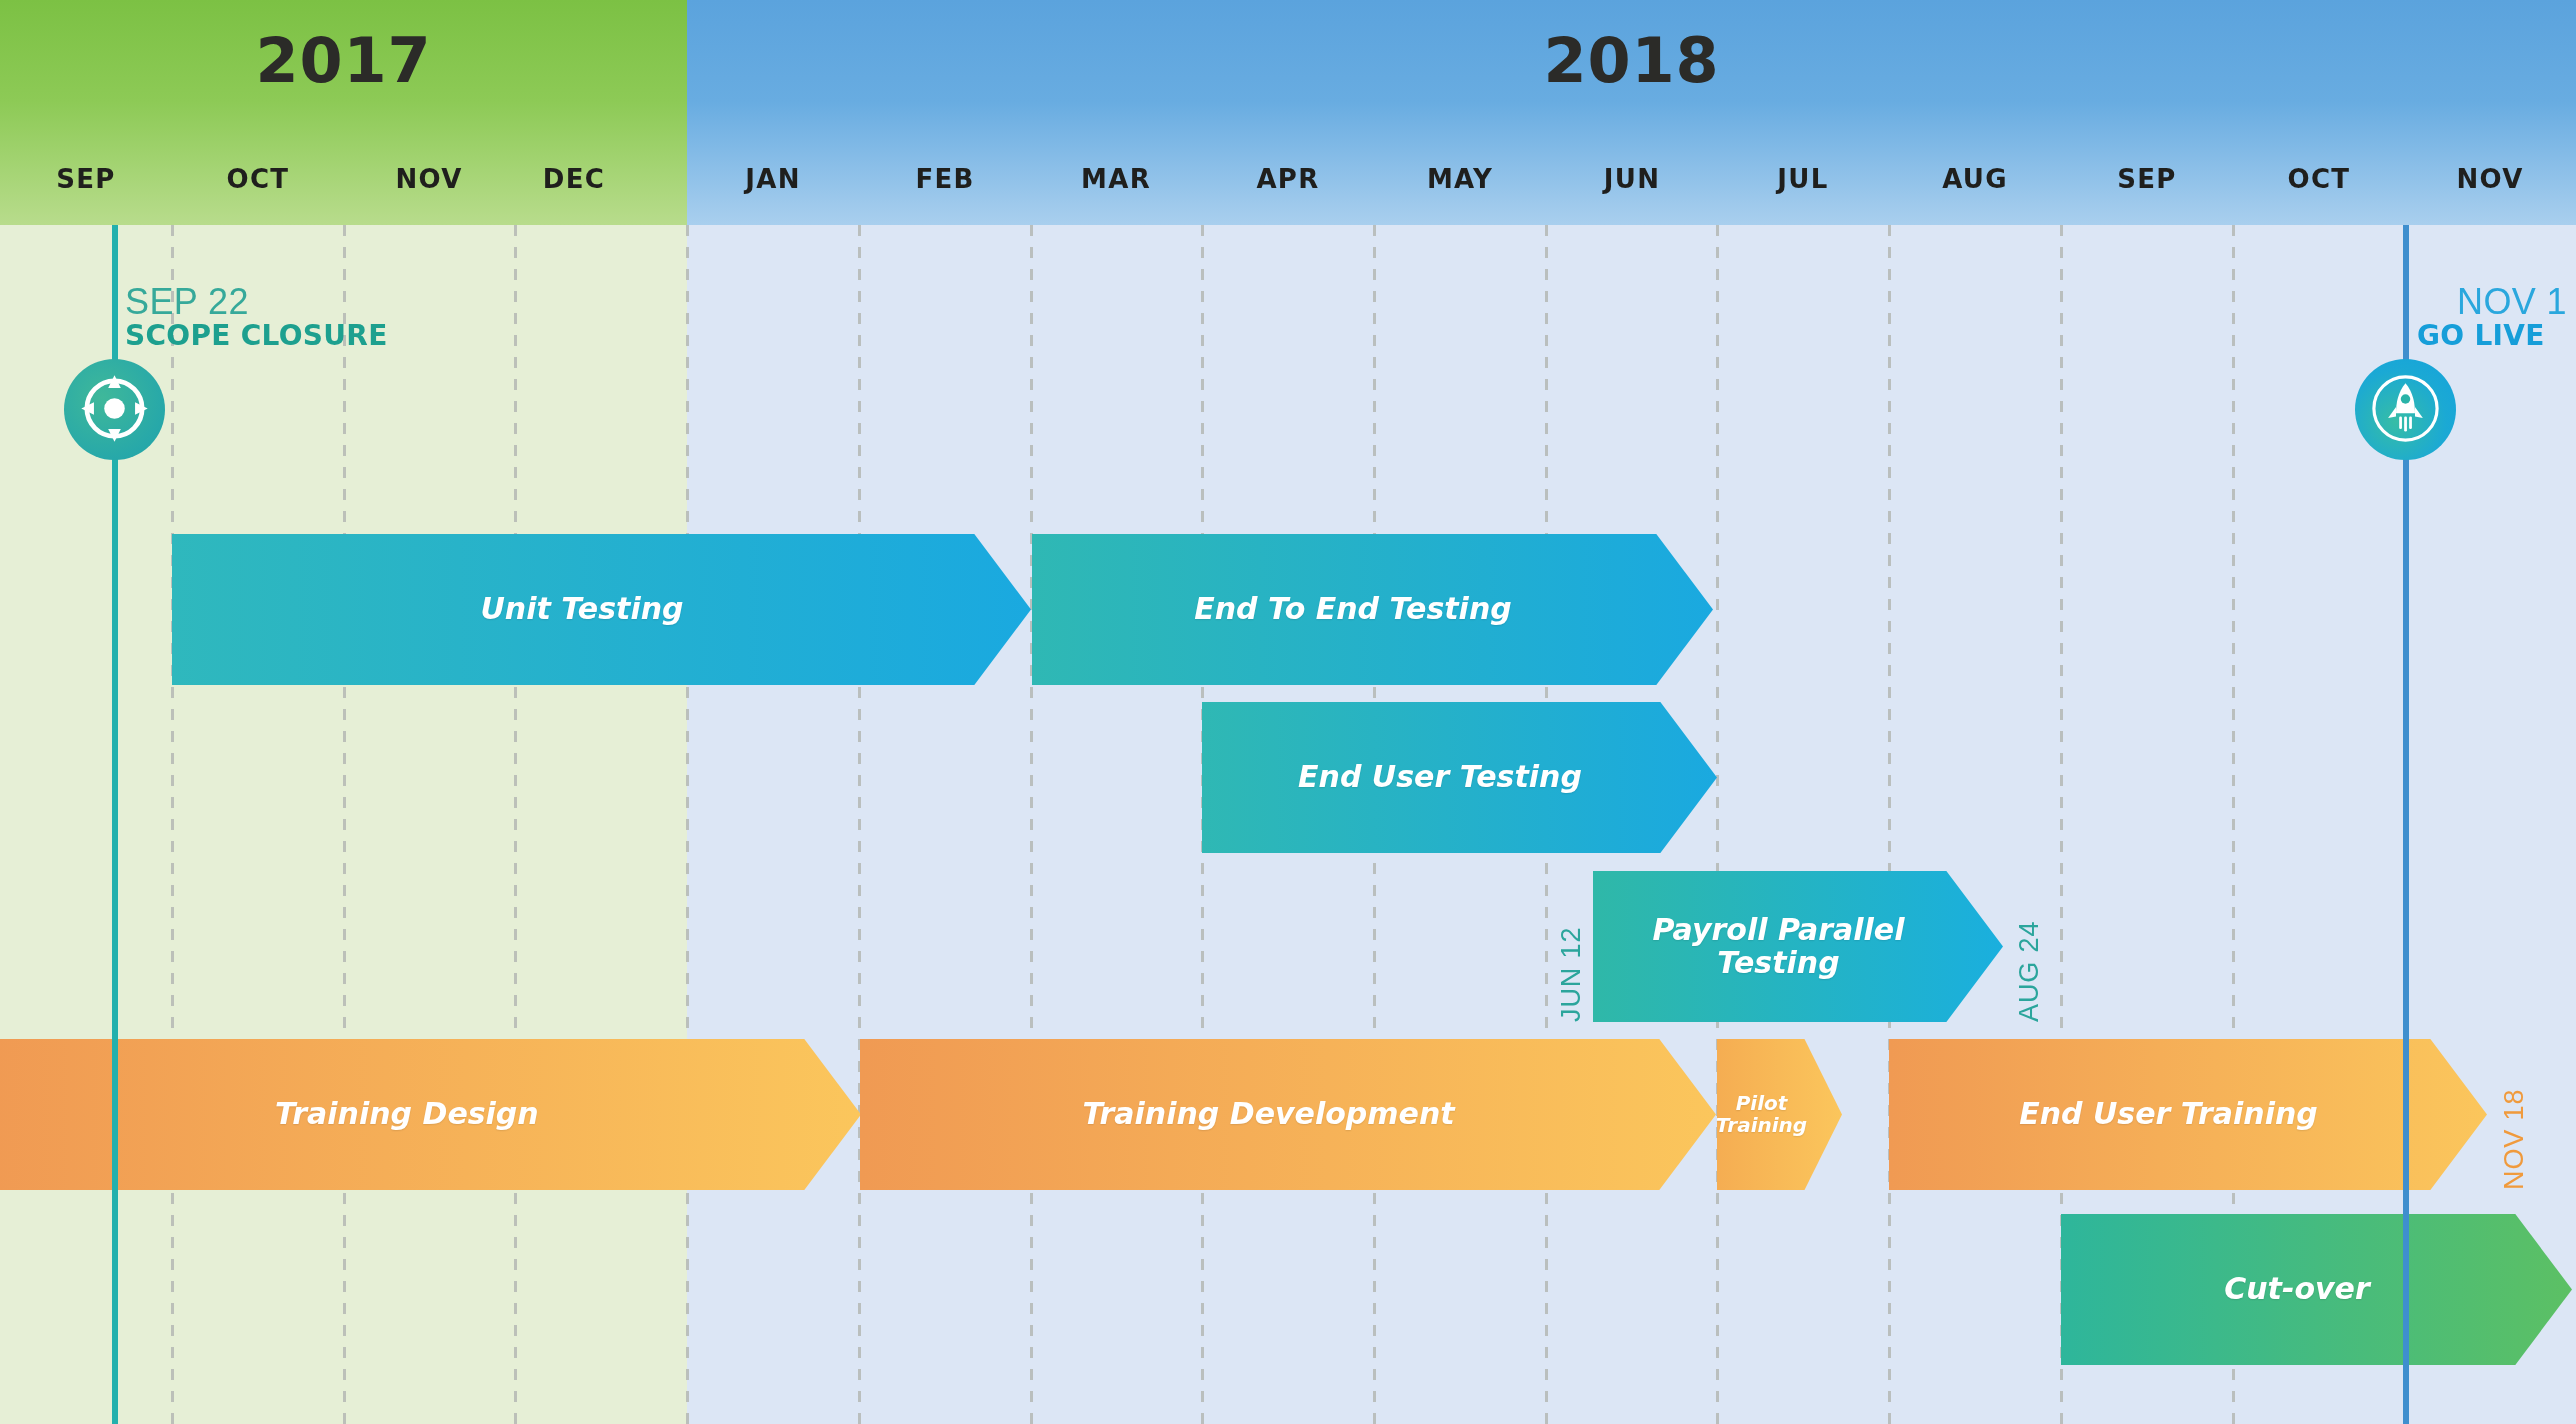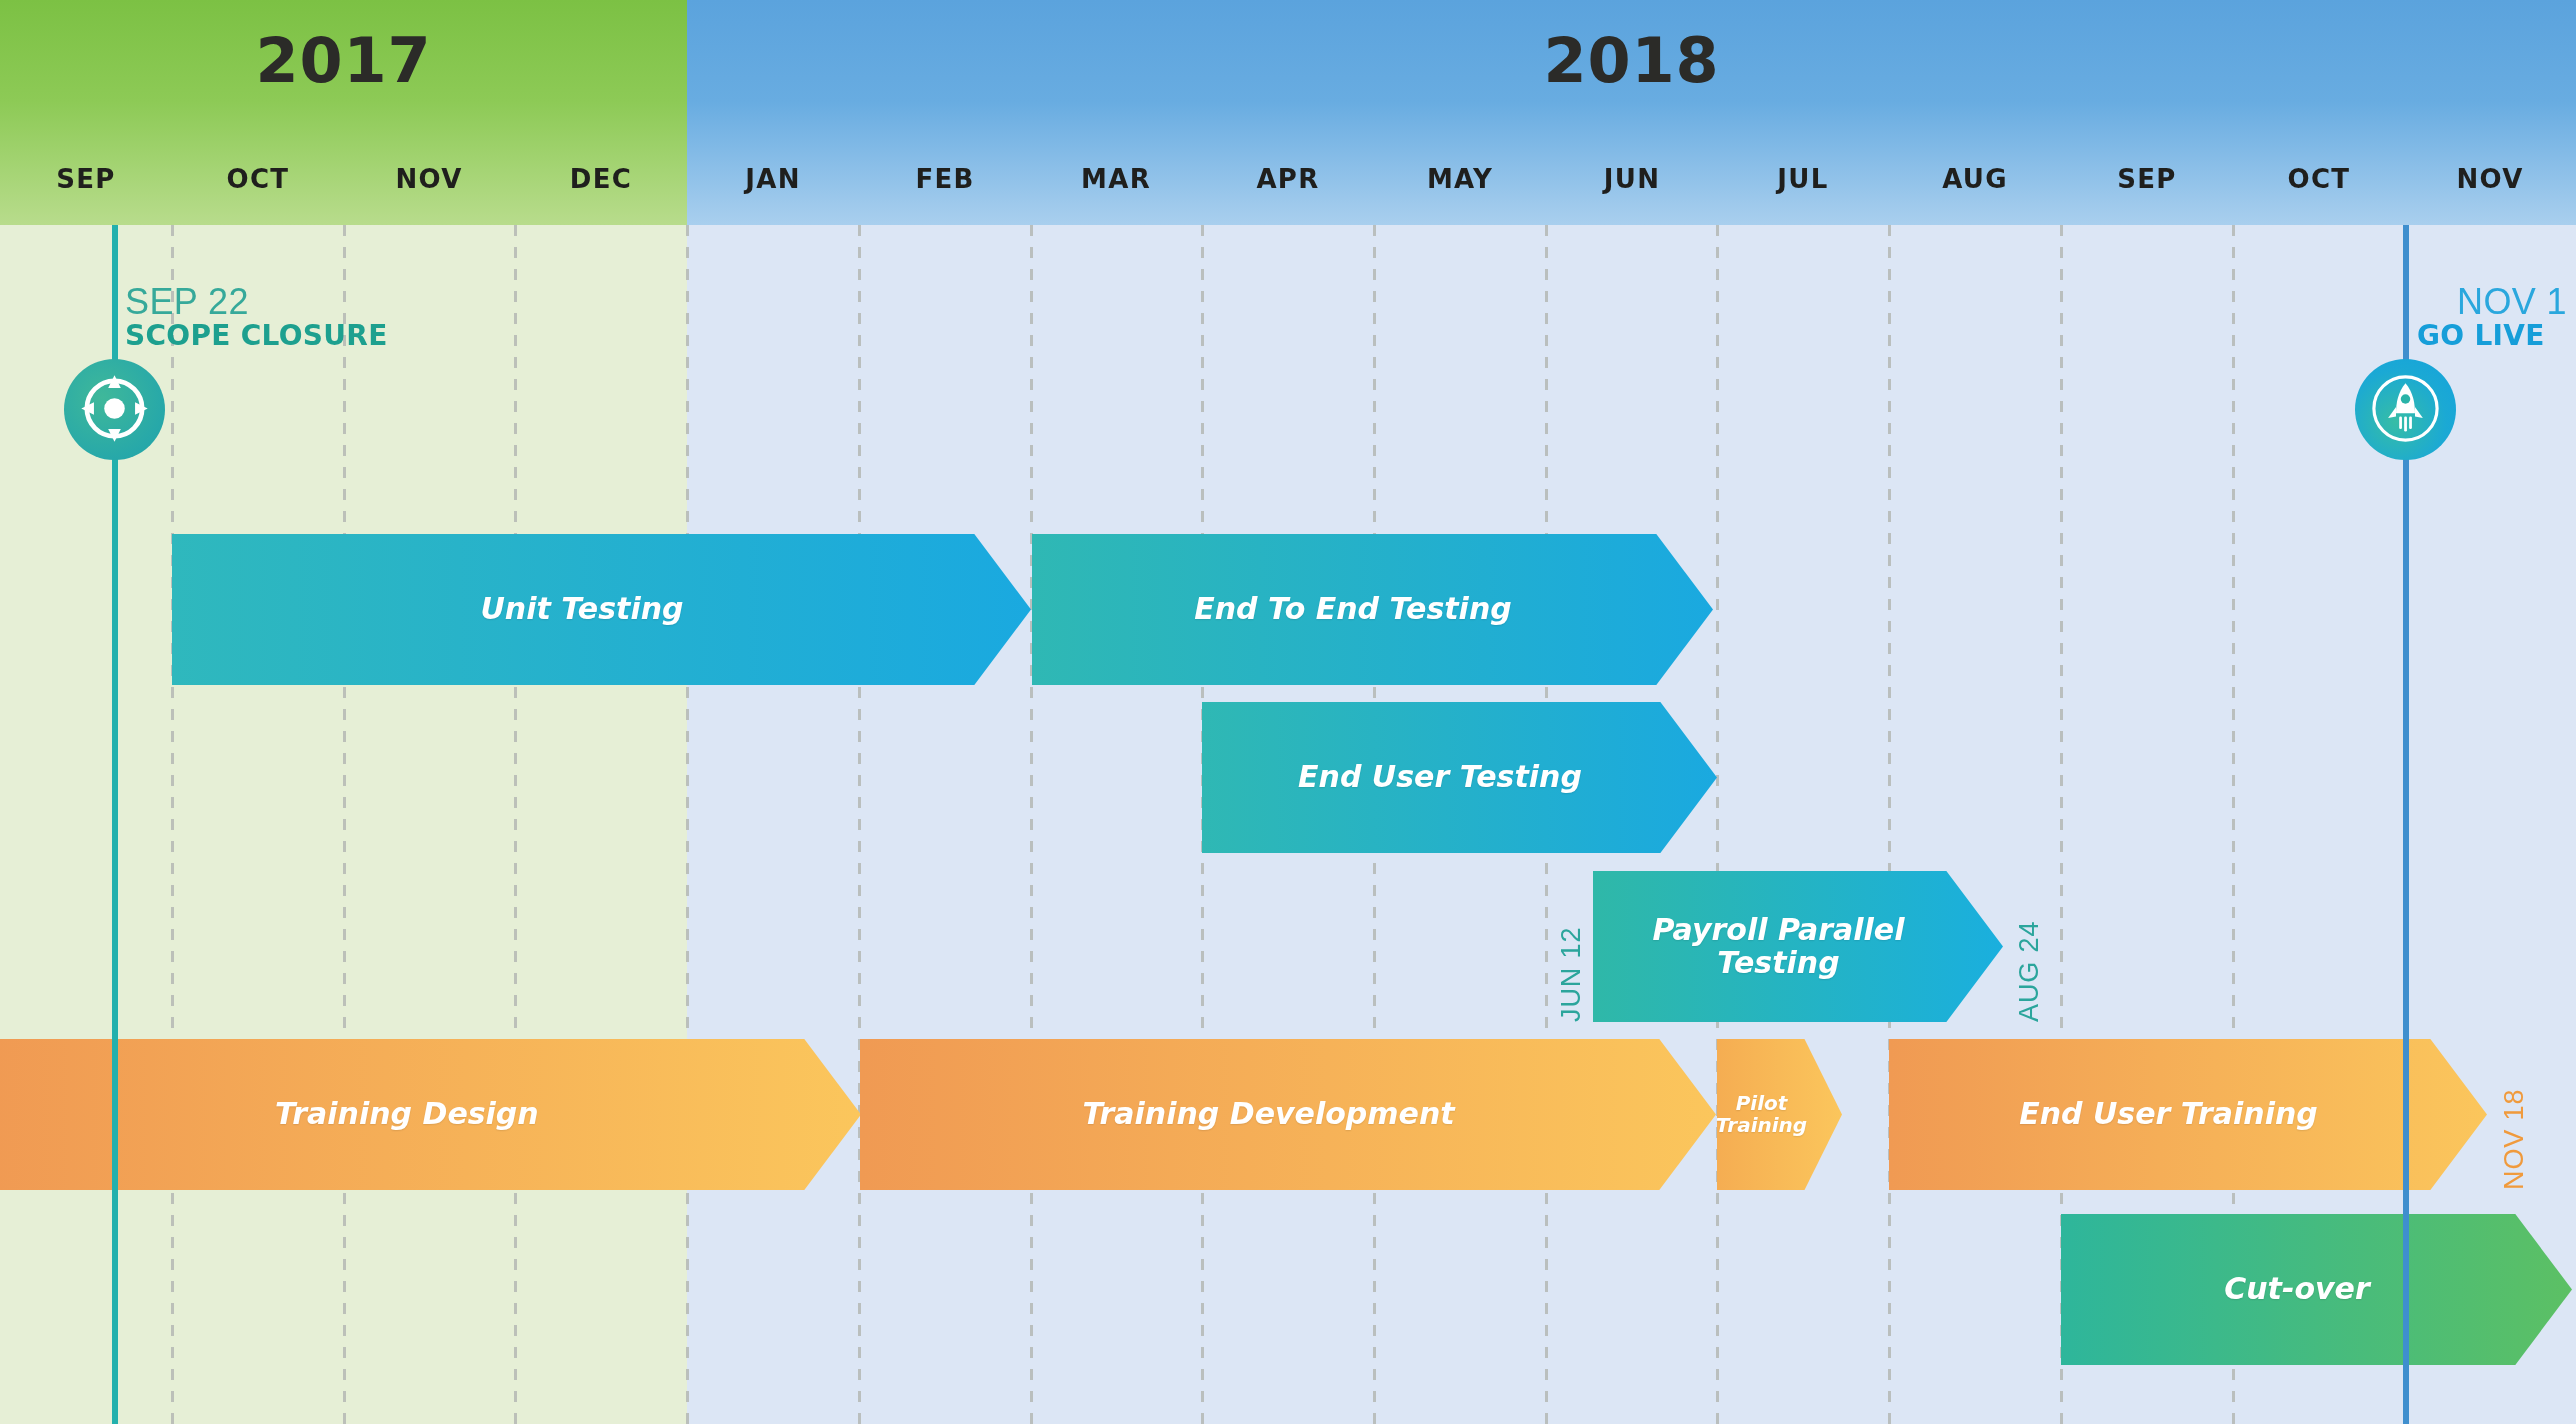--- a/index.html
+++ b/index.html
@@ -122,21 +122,21 @@
     <div class="hdr-year y2017">
       <div class="year-label">2017</div>
     </div>
     <div class="hdr-year y2018">
       <div class="year-label">2018</div>
     </div>
     <div class="month-row" id="month-row">
         <div class="month-cell" style="left: 0px; width: 172px;">SEP</div>
         <div class="month-cell" style="left: 172px; width: 172px;">OCT</div>
         <div class="month-cell" style="left: 343px; width: 172px;">NOV</div>
-        <div class="month-cell" style="left: 515px; width: 172px;">DEC</div>
+        <div class="month-cell" style="left: 488px; width: 172px;">DEC</div>
         <div class="month-cell" style="left: 687px; width: 172px;">JAN</div>
         <div class="month-cell" style="left: 859px; width: 172px;">FEB</div>
         <div class="month-cell" style="left: 1030px; width: 172px;">MAR</div>
         <div class="month-cell" style="left: 1202px; width: 172px;">APR</div>
         <div class="month-cell" style="left: 1374px; width: 172px;">MAY</div>
         <div class="month-cell" style="left: 1546px; width: 172px;">JUN</div>
         <div class="month-cell" style="left: 1717px; width: 172px; text-align: center;">JUL</div>
         <div class="month-cell" style="left: 1889px; width: 172px;">AUG</div>
         <div class="month-cell" style="left: 2061px; width: 172px;">SEP</div>
         <div class="month-cell" style="left: 2233px; width: 172px;">OCT</div>

